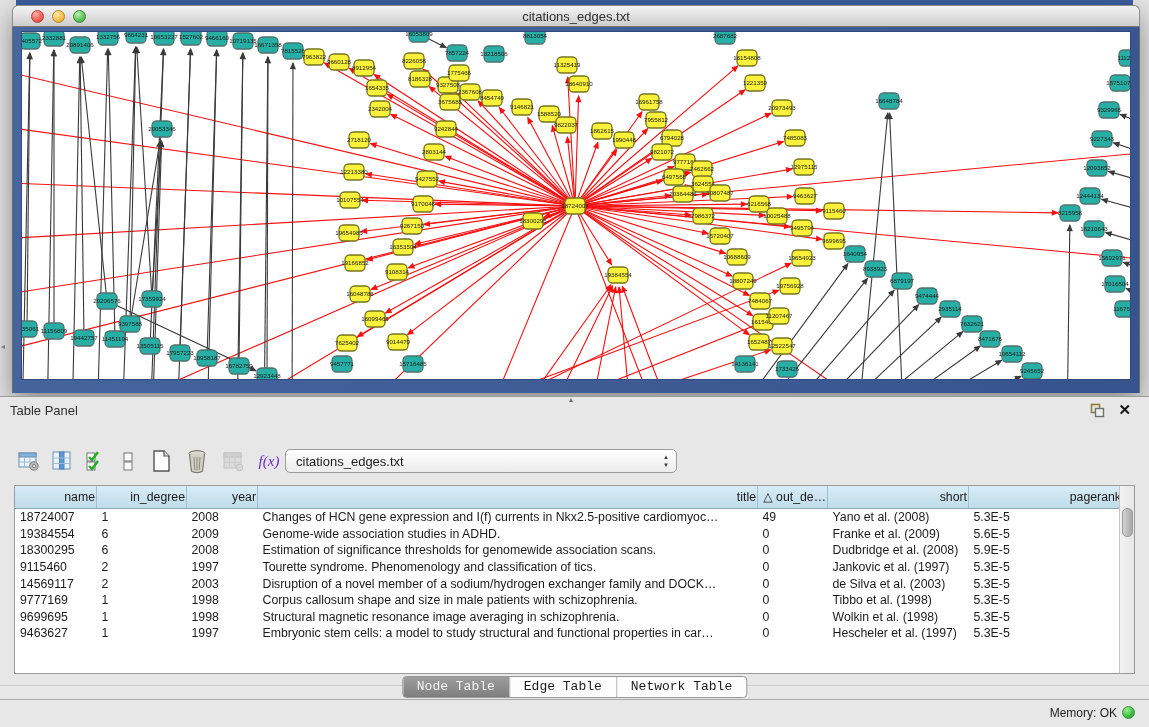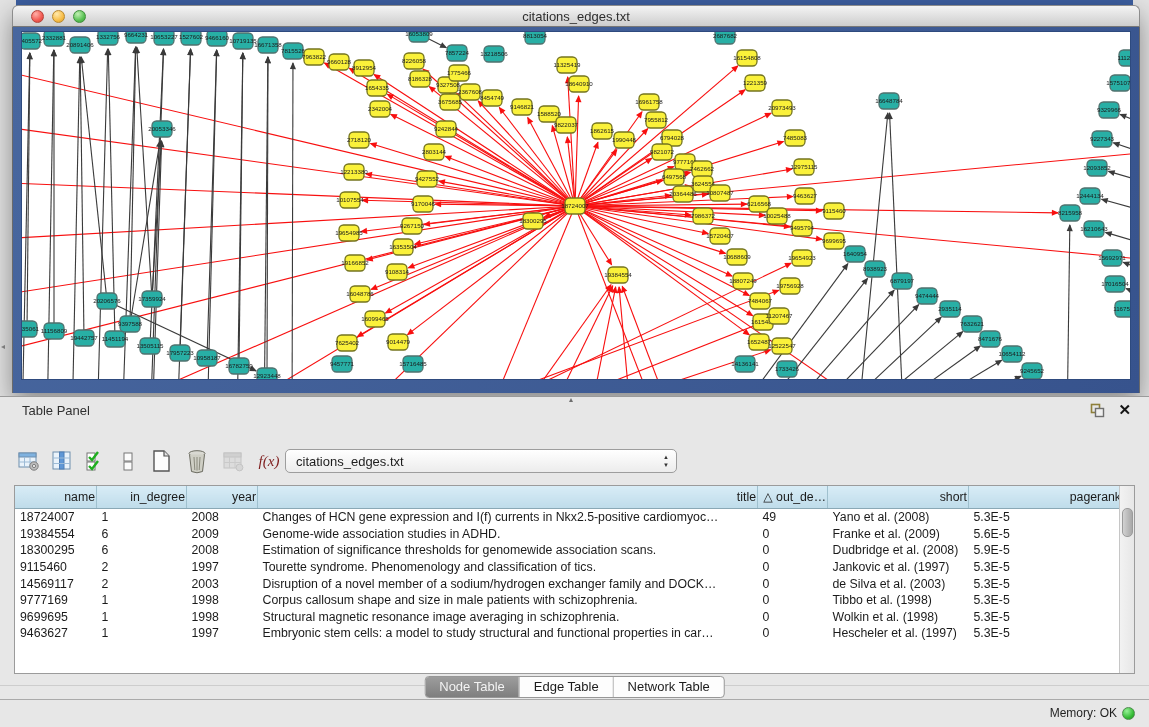--- a/index.html
+++ b/index.html
@@ -41,28 +41,28 @@
     background:#fff;overflow:hidden;border:1px solid #2e4a7e;
   }
   .net-canvas svg{display:block;}
   .graph-label{font-family:"Liberation Sans",sans-serif;font-size:6.2px;fill:#1c1c1c;}
   
   .table-panel{
     position:absolute;left:0;top:396px;width:1149px;height:331px;
     background:#e7e7e7;border-top:1px solid #9a9a9a;box-sizing:border-box;
   }
   .splitter-grip{position:absolute;left:569px;top:-1px;font-size:8px;color:#6f6f6f;line-height:8px;}
-  .panel-header{position:absolute;left:12px;top:2px;right:0;height:24px;}
+  .panel-header{position:absolute;left:0;top:2px;right:0;height:24px;}
   .panel-title{position:absolute;left:10px;top:4px;font-size:13px;color:#303030;}
   .panel-float{position:absolute;right:44px;top:4px;width:15px;height:15px;cursor:pointer;}
   .panel-close{position:absolute;right:18px;top:2px;font-size:15px;font-weight:bold;color:#141414;cursor:pointer;}
   .toolbar{position:absolute;left:16px;top:50px;height:28px;display:flex;align-items:center;}
   .tbtn{width:26px;height:26px;margin-right:7px;display:flex;align-items:center;justify-content:center;cursor:pointer;}
   .tbtn.wide{margin-right:10px;}
-  .fx{font-family:"Liberation Serif",serif;font-style:italic;font-size:15px;color:#7f1d1d;}
+  .fx{font-family:"Liberation Serif",serif;font-style:italic;font-size:15px;color:#6d28d9;}
   .combo{
     position:absolute;left:285px;top:52px;width:392px;height:24px;
     background:linear-gradient(#ffffff,#ececec);
     border:1px solid #9d9d9d;border-radius:5px;box-sizing:border-box;cursor:pointer;
   }
   .combo .val{position:absolute;left:10px;top:4px;font-size:13px;color:#1d1d1d;}
   .combo .stepper{position:absolute;right:7px;top:3px;font-size:6px;color:#333;line-height:8px;text-align:center;}
   
   .table-wrap{
     position:absolute;left:14px;top:88px;width:1121px;height:189px;
@@ -88,26 +88,26 @@
     position:absolute;left:2px;top:22px;width:9px;height:27px;border-radius:5px;
     background:linear-gradient(90deg,#d2d2d2,#a8a8a8);border:1px solid #9b9b9b;cursor:pointer;
   }
   
   .tabs-row-line{position:absolute;left:0;right:0;top:288px;border-top:1px solid #cdcdcd;}
   .tabs{
     position:absolute;left:50%;top:279px;transform:translateX(-50%);
     display:flex;height:20px;border:1px solid #979797;border-radius:4px;
     overflow:hidden;background:#fdfdfd;font-size:13px;
   }
-  .tab-seg{padding:0 14px;line-height:20px;color:#1c1c1c;cursor:pointer;border-left:1px solid #b4b4b4;}
+  .tab-seg{padding:0 14px;line-height:20px;color:#1c1c1c;cursor:pointer;border-left:1px solid #b4b4b4;font-family:Liberation Mono, monospace;}
   .tab-seg:first-child{border-left:none;}
   .tab-seg.active{background:linear-gradient(#9d9d9d,#7f7f7f);color:#f3f3f3;}
   
   .statusbar{position:absolute;left:0;right:0;bottom:0;height:27px;border-top:1px solid #aaa;}
-  .mem{position:absolute;right:14px;top:6px;display:flex;align-items:flex-end;gap:5px;}
+  .mem{position:absolute;right:14px;top:6px;display:flex;align-items:flex-start;gap:5px;}
   .mem-label{font-size:12px;color:#1f1f1f;}
   .mem-dot{
     width:13px;height:13px;border-radius:50%;
     background:radial-gradient(circle at 35% 28%,#97f297,#35bb35 62%,#1f8f1f);
     border:1px solid #4c8d4c;box-sizing:border-box;cursor:pointer;
   }
   .left-grip{position:absolute;left:1px;top:342px;font-size:8px;color:#8a8a8a;}
 </style>
 </head>
 <body>

